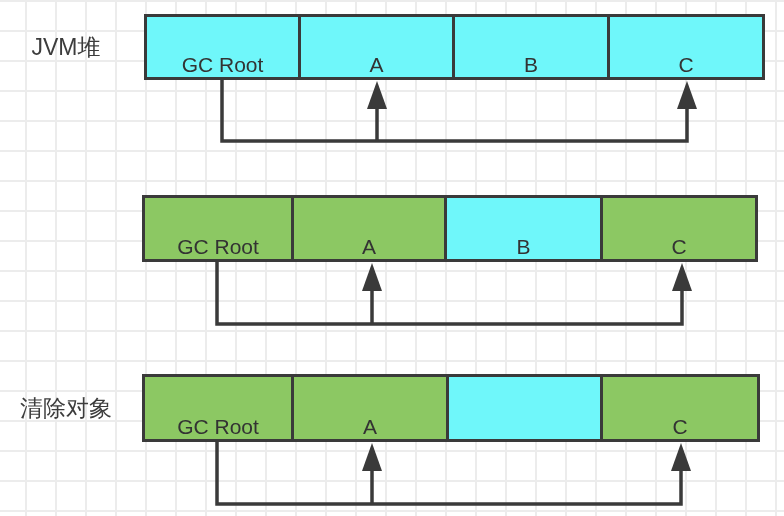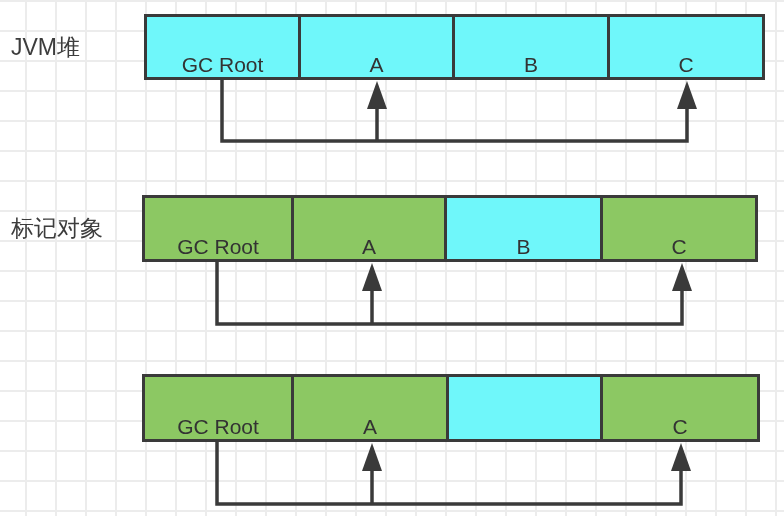--- a/index.html
+++ b/index.html
@@ -11,22 +11,22 @@
   .canvas{
     position:relative;width:784px;height:516px;
     background-color:#ffffff;
     background-image:
       linear-gradient(to right,#ececec 2px,transparent 2px),
       linear-gradient(to bottom,#ececec 2px,transparent 2px);
     background-size:30px 30px,30px 30px;
     background-position:25px 0,0 0;
   }
   .row-label{
-    position:absolute;left:0;width:132px;
-    font-size:23px;line-height:28px;color:#3c3c3c;white-space:nowrap;margin-left:11px;
+    position:absolute;left:0;width:132px;text-align:center;
+    font-size:23px;line-height:28px;color:#3c3c3c;white-space:nowrap;
   }
   .bar{
     position:absolute;display:flex;align-items:stretch;
   }
   .cell{
     box-sizing:border-box;border:3px solid #3a3a3a;
     display:flex;align-items:flex-end;justify-content:center;
     font-size:21px;color:#333333;
   }
   .cell + .cell{border-left:none;}
@@ -50,36 +50,36 @@
       <span>A</span>
     </div>
     <div class="cell" style="width:155px" data-fill="cyan">
       <span>B</span>
     </div>
     <div class="cell" style="width:155px" data-fill="cyan">
       <span>C</span>
     </div>
   </div>
 
-  <div class="row-label" style="top:214px">标记对象</div>
   <div class="bar" style="left:142px;top:195px;height:67px">
     <div class="cell" style="width:152px" data-fill="green">
       <span>GC Root</span>
     </div>
     <div class="cell" style="width:153px" data-fill="green">
       <span>A</span>
     </div>
     <div class="cell" style="width:156px" data-fill="cyan">
       <span>B</span>
     </div>
     <div class="cell" style="width:155px" data-fill="green">
       <span>C</span>
     </div>
   </div>
 
+  <div class="row-label" style="top:394px">清除对象</div>
   <div class="bar" style="left:142px;top:374px;height:68px">
     <div class="cell" style="width:152px" data-fill="green">
       <span>GC Root</span>
     </div>
     <div class="cell" style="width:155px" data-fill="green">
       <span>A</span>
     </div>
     <div class="cell" style="width:154px" data-fill="cyan">
       <span></span>
     </div>

